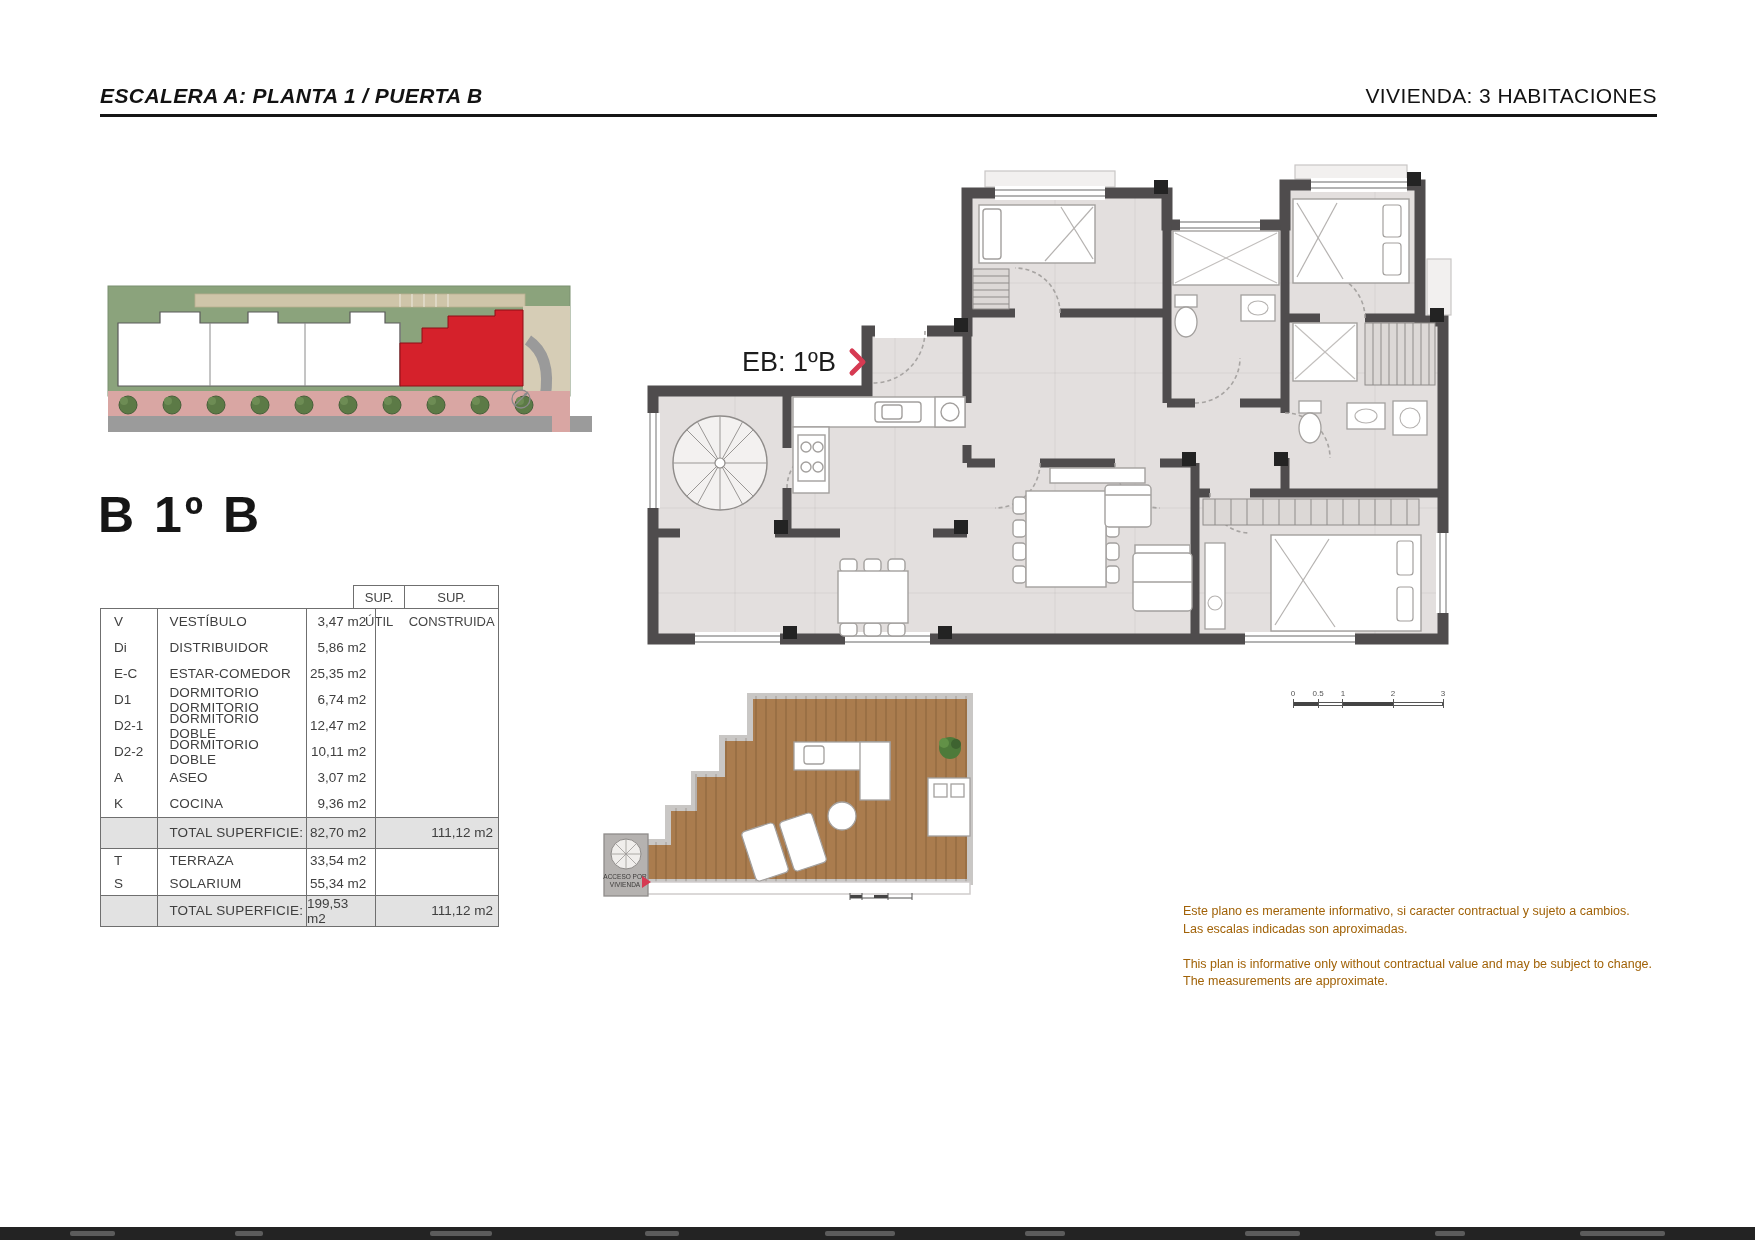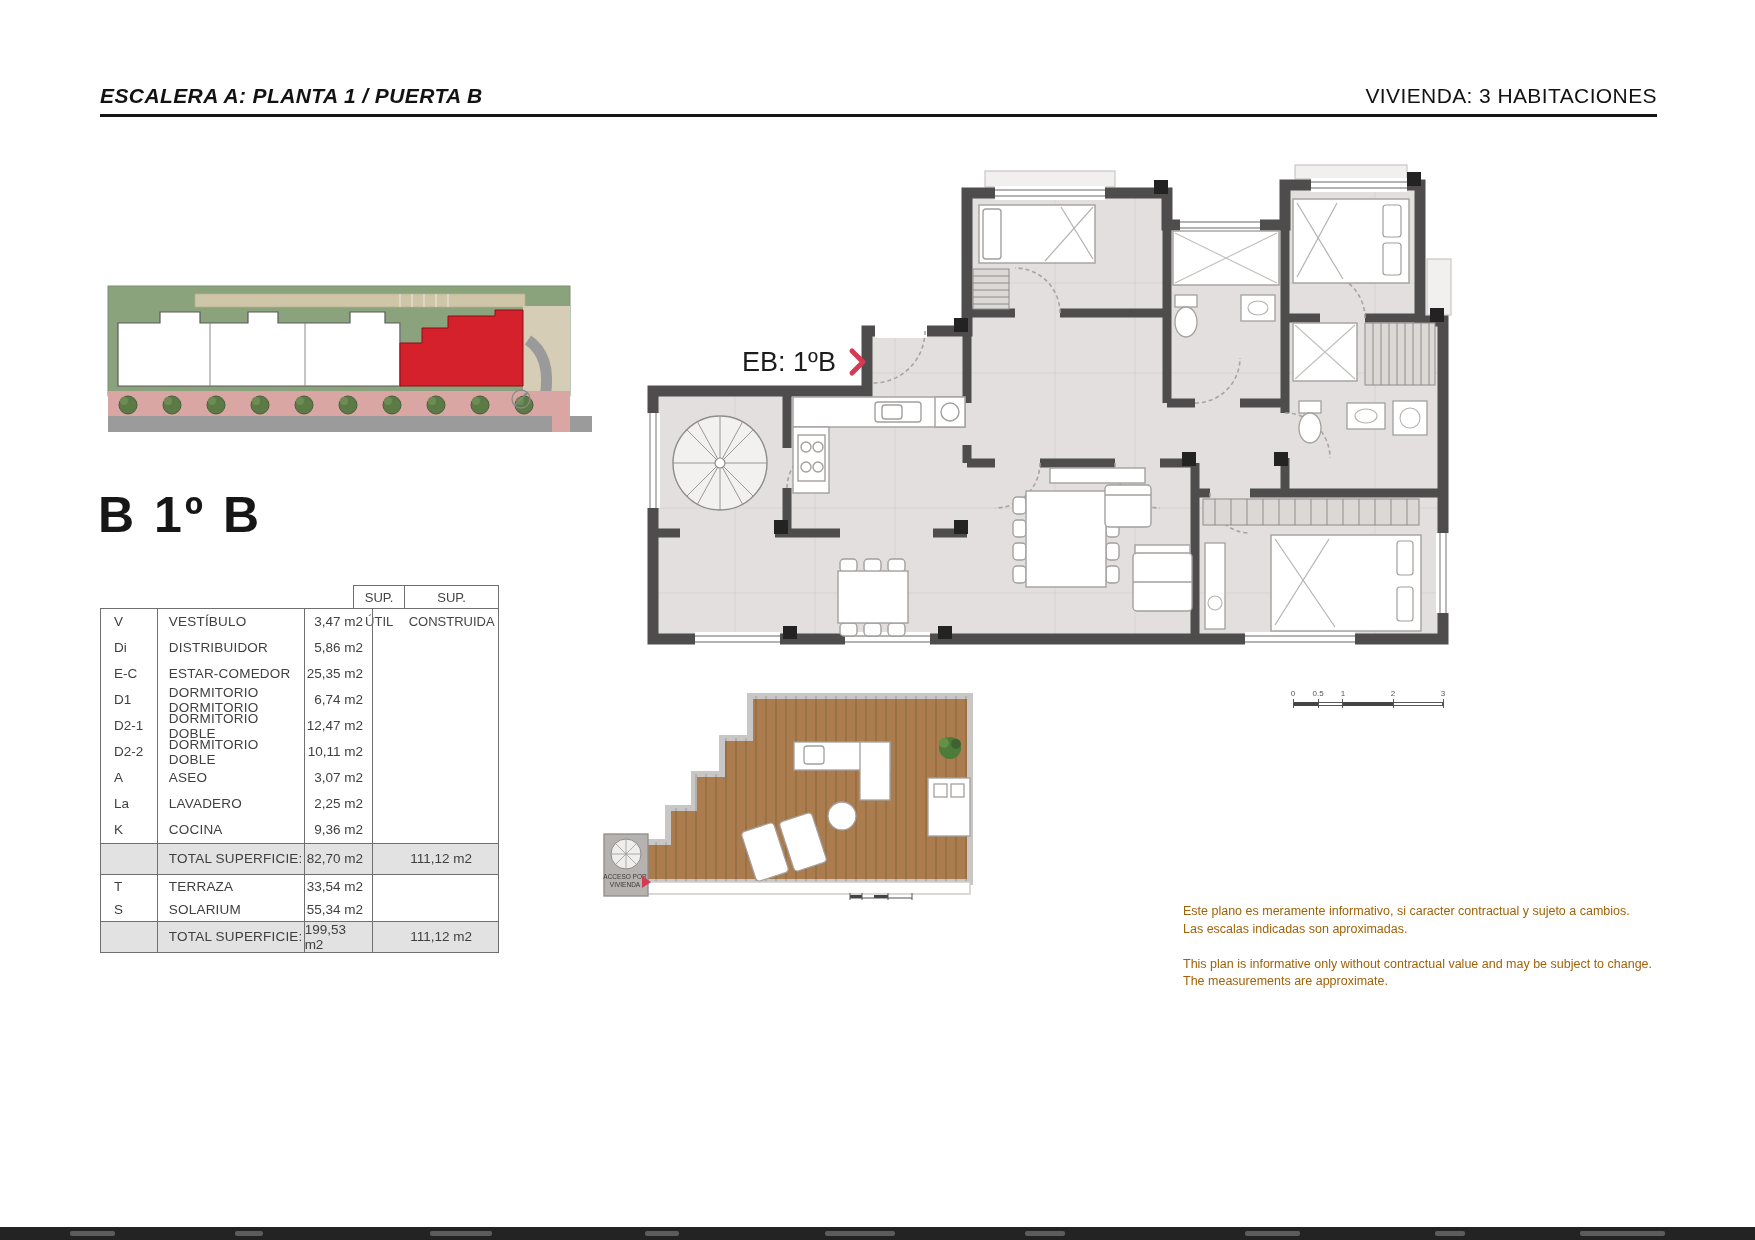--- a/index.html
+++ b/index.html
@@ -27,21 +27,21 @@
   .tbody-box{border:1.3px solid #6f6f6f;margin-top:-1.3px;background:#fff;}
   .trow{display:flex;align-items:center;height:26px;}
   .trow.small{height:23px;}
   .trow.total{height:30px;background:var(--table-total-bg,#e2e2e2);
               border-top:1.3px solid #6f6f6f;border-bottom:1.3px solid #6f6f6f;}
   .trow.total:last-child{border-bottom:none;}
   .cell{box-sizing:border-box;height:100%;display:flex;align-items:center;}
   .c-code{width:68px;padding-left:13px;}
   .c-name{width:185px;padding-left:11px;border-left:1.2px solid #6f6f6f;letter-spacing:.2px;}
   .c-util{width:85px;justify-content:flex-end;padding-right:9px;border-left:1.2px solid #6f6f6f;}
-  .c-cons{width:154px;justify-content:flex-end;padding-right:26px;border-left:1.2px solid #6f6f6f;}
+  .c-cons{width:154px;justify-content:flex-end;padding-right:5px;border-left:1.2px solid #6f6f6f;}
 
   
   .eb-label{left:742px;top:346px;font-size:27px;color:#1c1c1c;display:flex;align-items:center;gap:12px;}
   .eb-arrow{display:inline-block;}
 
   
   .disclaimer{left:1183px;top:903px;width:495px;font-size:12.5px;line-height:1.42;color:#a16207;}
   .disclaimer p{margin:0 0 17px 0;}
 
   
@@ -182,26 +182,20 @@
           <div class="trow">
       <div class="cell c-code">D2-2</div>
       <div class="cell c-name">DORMITORIO DOBLE</div>
       <div class="cell c-util">10,11 m2</div>
       <div class="cell c-cons"></div>
     </div>
           <div class="trow">
       <div class="cell c-code">A</div>
       <div class="cell c-name">ASEO</div>
       <div class="cell c-util">3,07 m2</div>
-      <div class="cell c-cons"></div>
-    </div>
-          <div class="trow">
-      <div class="cell c-code">La</div>
-      <div class="cell c-name">LAVADERO</div>
-      <div class="cell c-util">2,25 m2</div>
       <div class="cell c-cons"></div>
     </div>
           <div class="trow">
       <div class="cell c-code">K</div>
       <div class="cell c-name">COCINA</div>
       <div class="cell c-util">9,36 m2</div>
       <div class="cell c-cons"></div>
     </div>
         </div>
       <div class="trow total">

